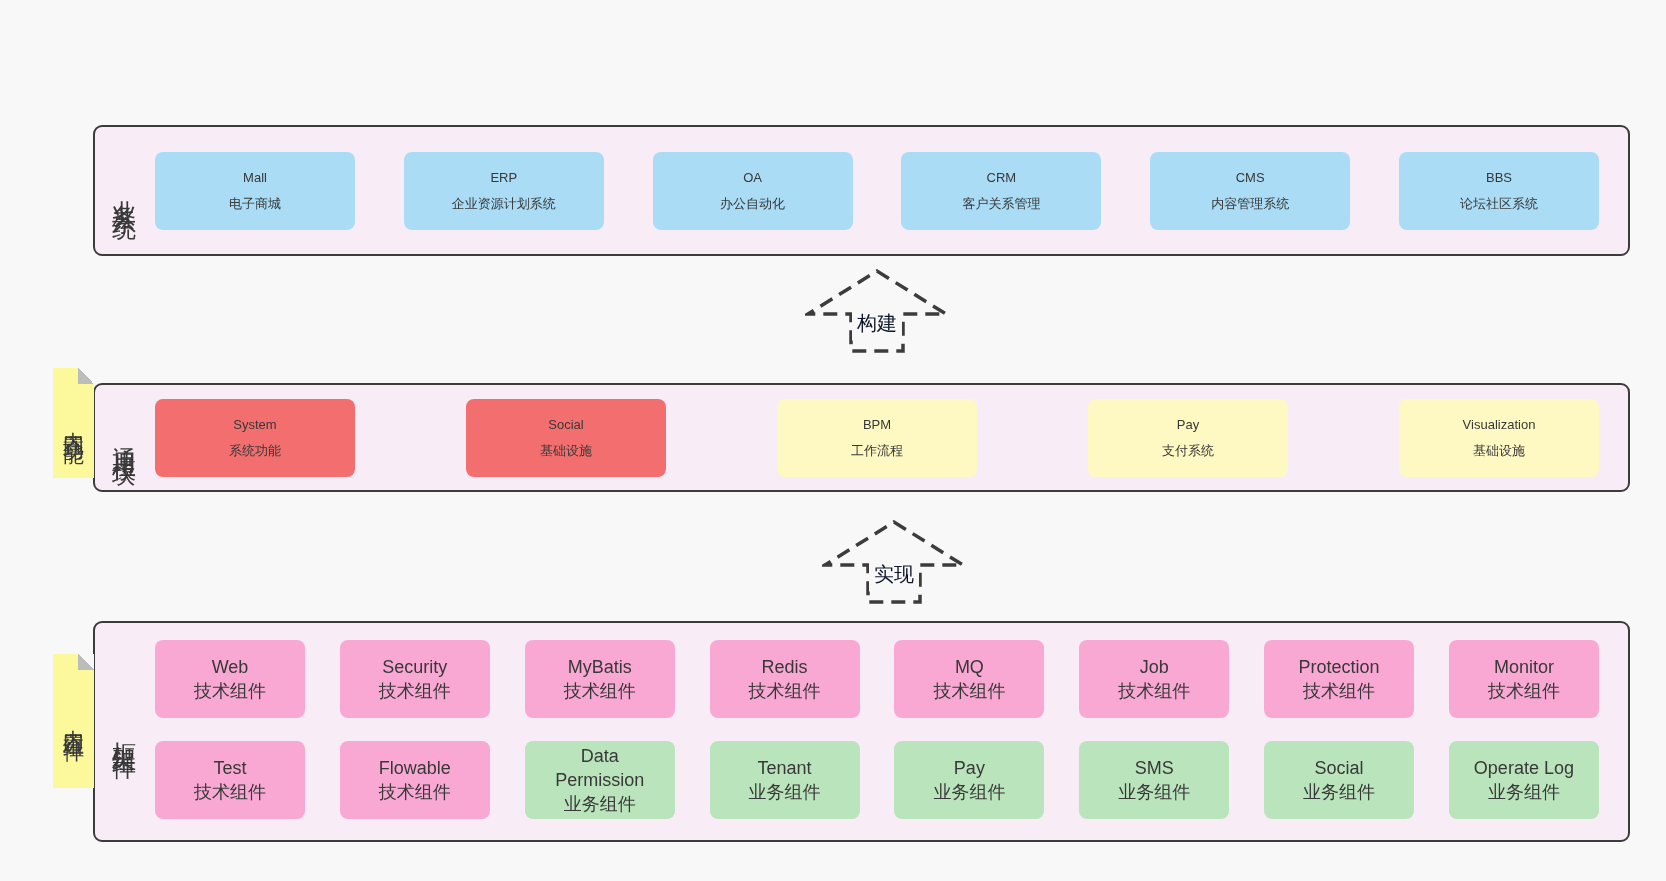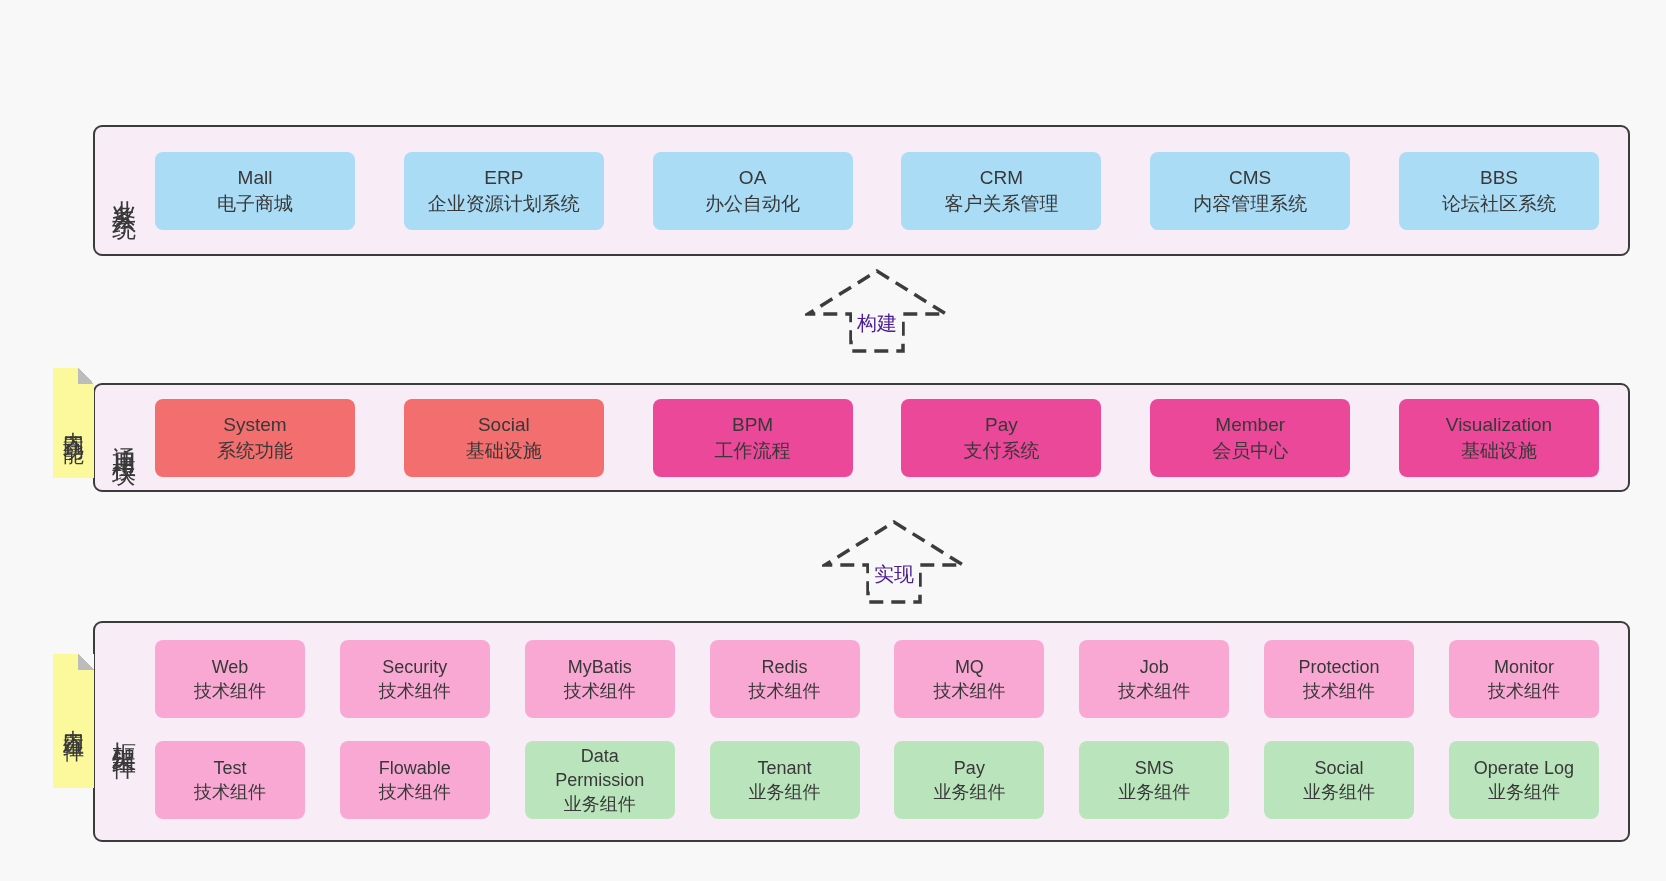--- a/index.html
+++ b/index.html
@@ -48,21 +48,21 @@
   }
   .box {
     box-sizing: border-box;
     width: 200px; height: 78px;
     border-radius: 8px;
     display: flex;
     flex-direction: column;
     align-items: center;
     justify-content: center;
     text-align: center;
-    font-size: 19px;
+    font-size: 13px;
     line-height: 26px;
   }
 
   
   .box-grid {
     position: absolute;
     left: 60px; right: 29px; top: 17px; bottom: 21px;
     display: grid;
     grid-template-columns: repeat(8, 150px);
     justify-content: space-between;
@@ -73,21 +73,21 @@
     font-size: 18px;
     line-height: 24px;
   }
   .box--sm .box-title { max-width: 118px; }
 
   .box-title, .box-subtitle { display: block; }
 
   
   .v-blue       { background: #aadcf6; }
   .v-red        { background: #f36e6e; }
-  .v-pink       { background: #ec4899; }
+  .v-pink       { background: #fef9c3; }
   .v-green      { background: #f9a8d4; }
   .v-lightgreen { background: #bae5bc; }
 
   
   .note {
     position: absolute;
     left: 53px; width: 41px;
     background: #fbf99b;
     z-index: 3;
     display: flex;
@@ -115,21 +115,21 @@
   .arrow--implement { left: 822px; top: 519px; }
   .arrow svg { display: block; width: 100%; height: 100%; }
   .arrow-label {
     position: absolute;
     left: 50%; top: 55px;
     transform: translate(-50%, -50%);
     background: #f8f8f8;
     padding: 4px 5px;
     font-size: 20px;
     white-space: nowrap;
-    color: #4c1d95;
+    color: #0f172a;
   }
 </style>
 </head>
 <body>
 
 <div class="layer layer--business">
   <div class="layer-label">业务系统</div>
   <div class="box-row">
     <div class="box v-blue">
       <span class="box-title">Mall</span>
@@ -178,24 +178,20 @@
     </div>
     <div class="box v-pink">
       <span class="box-title">BPM</span>
       <span class="box-subtitle">工作流程</span>
     </div>
     <div class="box v-pink">
       <span class="box-title">Pay</span>
       <span class="box-subtitle">支付系统</span>
     </div>
     <div class="box v-pink">
-      <span class="box-title">Member</span>
-      <span class="box-subtitle">会员中心</span>
-    </div>
-    <div class="box v-pink">
       <span class="box-title">Visualization</span>
       <span class="box-subtitle">基础设施</span>
     </div>
   </div>
 </div>
 
 <div class="arrow arrow--implement">
   <svg viewBox="0 0 144 86">
     <polygon points="72,3 141,46 98,46 98,83 46,83 46,46 3,46" fill="none" stroke="#3c3c3c" stroke-width="3.5" stroke-dasharray="14 8"></polygon>
   </svg>

